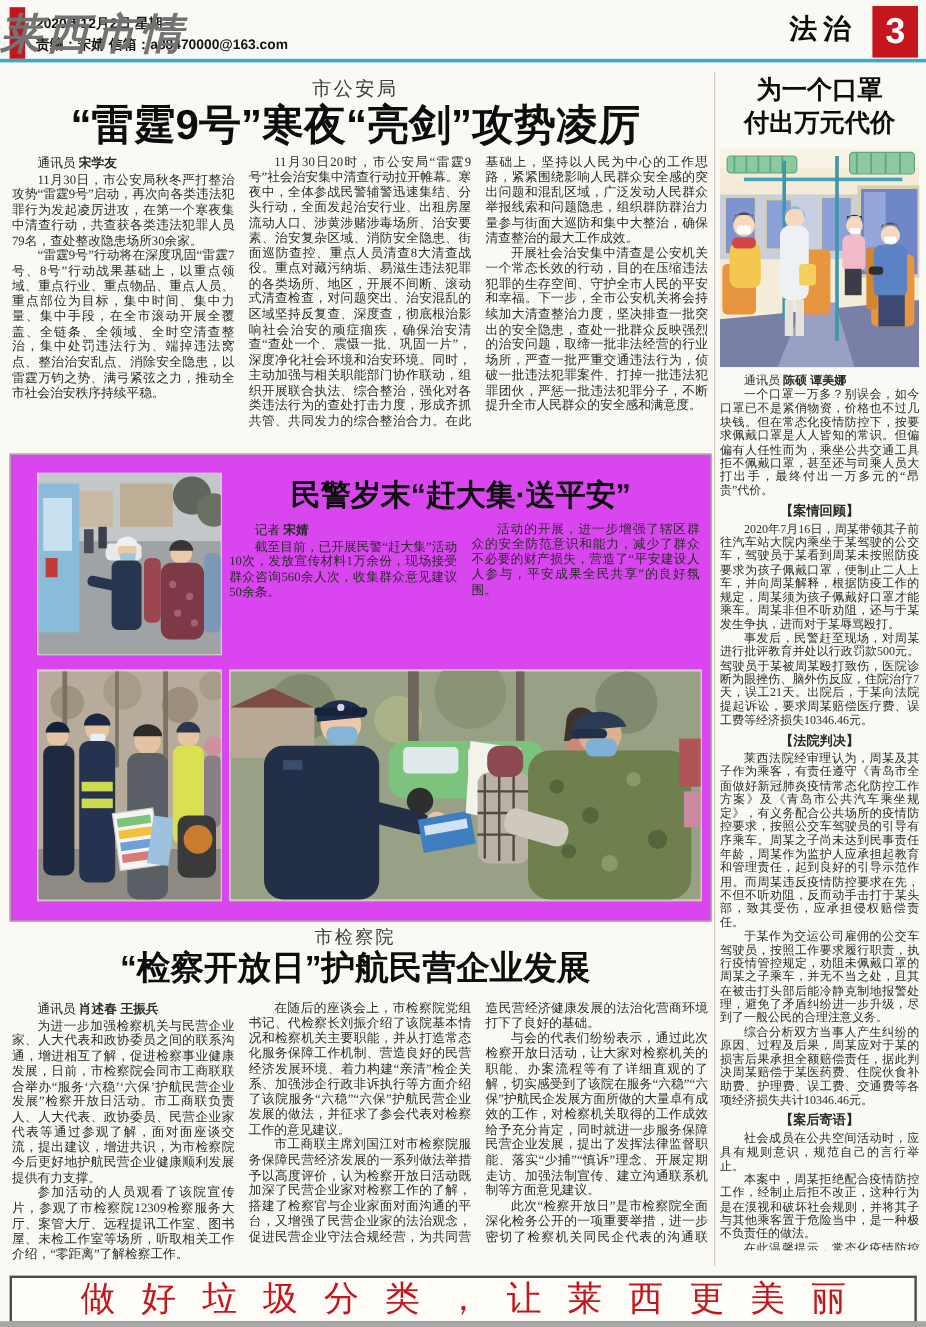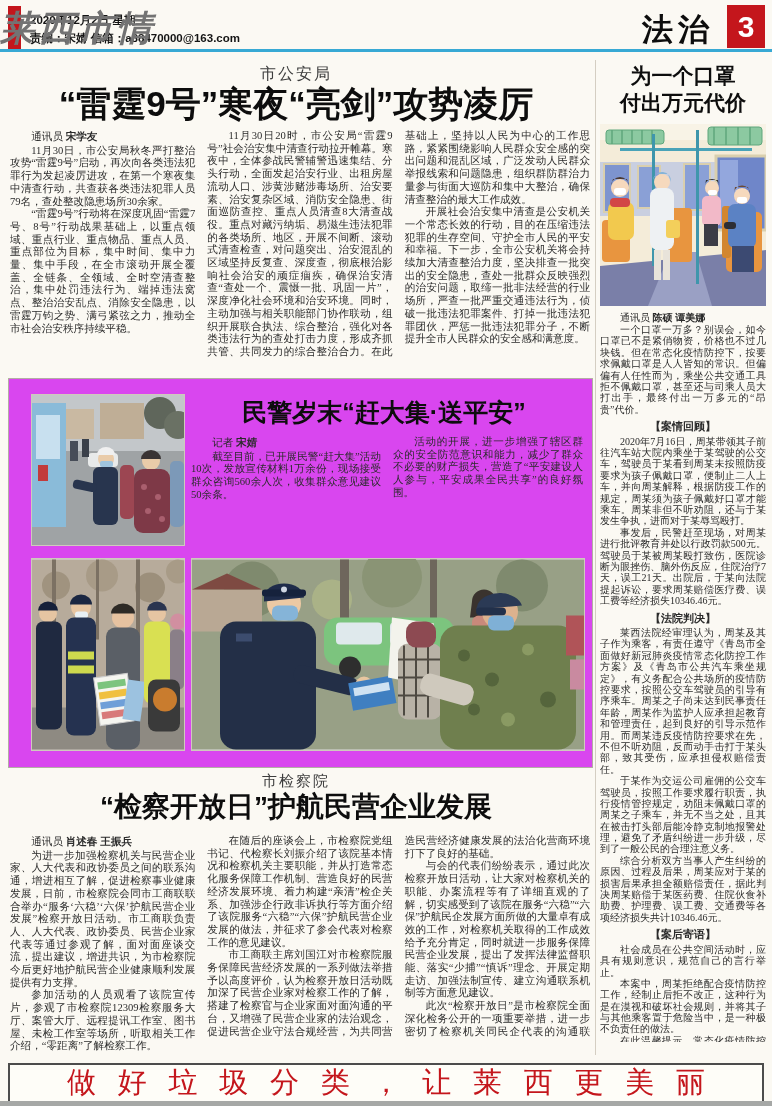--- a/index.html
+++ b/index.html
@@ -9,21 +9,21 @@
     font-family:"Liberation Serif", serif;
   }
   
   .red-bar { position:absolute; left:8px; top:6px; width:13px; height:43px; background:#c4161c; }
   .pub-info { position:absolute; left:30px; top:11px; font-family:Liberation Sans, sans-serif;
     font-size:11.5px; font-weight:bold; line-height:1.6; color:#141414; }
   .masthead { position:absolute; left:0; right:0; top:5px; text-align:left;
     font-family:"DejaVu Serif",serif; font-style:italic; font-weight:bold;
     font-size:35px; letter-spacing:4px; color:#737373; }
   .section-title { position:absolute; right:58px; top:9px; font-family:"Liberation Sans",sans-serif;
-    font-size:31px; font-weight:900; letter-spacing:5px; color:#0d0d0d; }
+    font-size:23px; font-weight:900; letter-spacing:5px; color:#0d0d0d; }
   .page-num { position:absolute; right:7px; top:5px; width:38px; height:43px; background:#c4161c;
     color:#fff; font-family:"Liberation Sans",sans-serif; font-size:30px; font-weight:bold;
     display:flex; align-items:center; justify-content:center; }
   .header-rule { position:absolute; left:0; top:49px; width:772px; height:3px; background:#38a9d4; }
   .v-divider { position:absolute; left:595px; top:60px; width:1px; height:995px; background:#d4cec2; }
 
   
   .body-text { font-size:10.6px; line-height:1.2; text-align:justify; color:#2b2b2b; }
   .body-text p.para { margin:0; text-indent:2em; }
   .body-text p.byline { margin:0 0 1px 0; text-indent:2em; }

